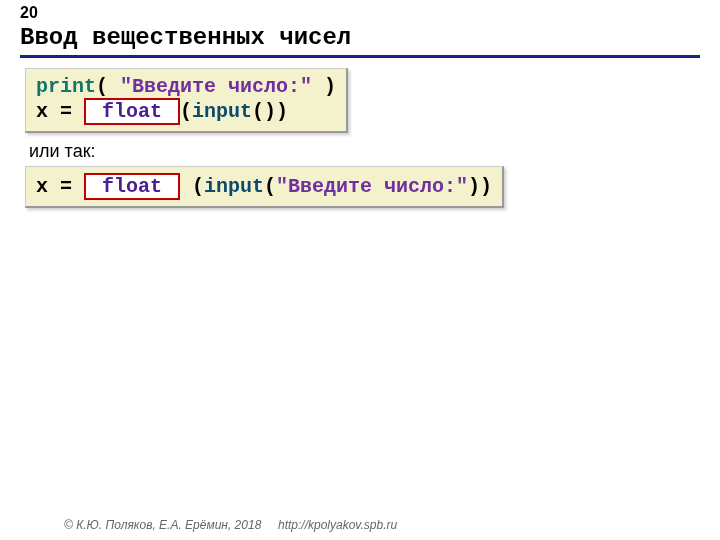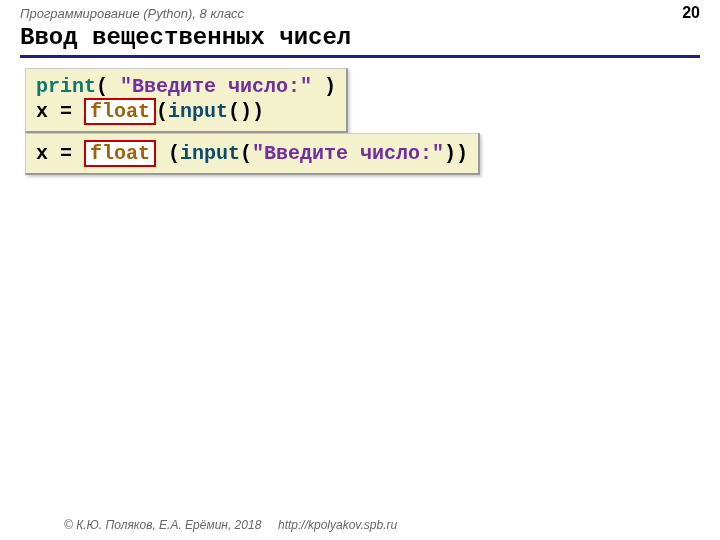--- a/index.html
+++ b/index.html
@@ -56,55 +56,55 @@
     box-shadow: 2px 2px 3px rgba(0,0,0,0.2);
     white-space: pre;
   }
   .kw-print { color: #0f766e; margin-top: 8px; }
   .kw-input { color: #0c4a6e; }
   .kw-str   { color: #7030a0; }
   .float-tag {
     display: inline-block;
     background: #fff;
     border: 2px solid #c00000;
-    padding: 0 4px;
-    color: #a16207;
+    padding: 0 16px;
+    color: #4c1d95;
     font-weight: bold;
   }
   .or-text {
     margin: 8px 0 4px 4px;
     font-size: 18px;
   }
   .footer {
     position: absolute;
     bottom: 8px;
     left: 20px;
     font-size: 12px;
     font-style: italic;
     color: #666;
     margin-left: 44px;
   }
 </style>
 </head>
 <body>
 
 <div class="header-bar">
-  <span>Программирование (Python), 8 класс</span>
   <span class="page-num">20</span>
 </div>
 
 <div class="title-block">
   <span class="title">Ввод вещественных чисел</span>
 </div>
 
 <div class="content">
 
   <div class="code-box"><span class="kw-print">print</span><span>( </span><span class="kw-str">"Введите число:"</span><span> )</span>
 <span>x = </span><span class="float-tag">float</span><span>(</span><span class="kw-input">input</span><span>())</span></div>
 
+  <div class="or-text">или так:</div>
 
   <div class="code-box"><span>x = </span><span class="float-tag">float</span><span> (</span><span class="kw-input">input</span><span>(</span><span class="kw-str">"Введите число:"</span><span>))</span></div>
 
 </div>
 
 <div class="footer">
   <span>© К.Ю. Поляков, Е.А. Ерёмин, 2018</span>
   &nbsp;&nbsp;&nbsp;
   <span>http://kpolyakov.spb.ru</span>
 </div>

